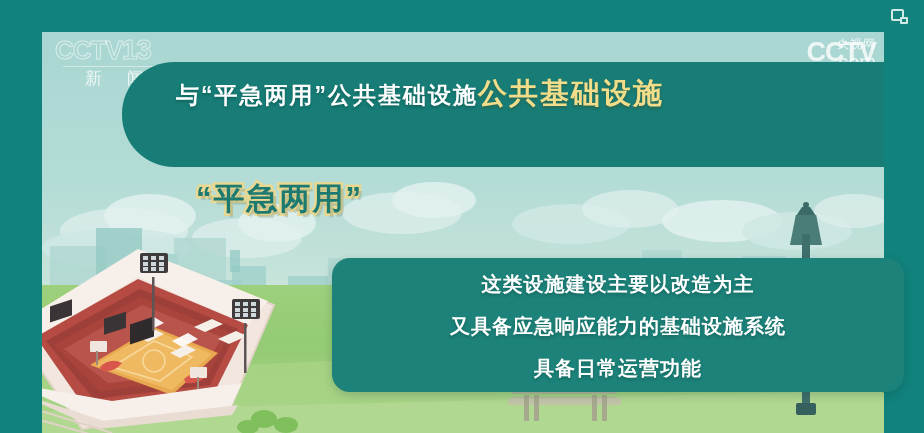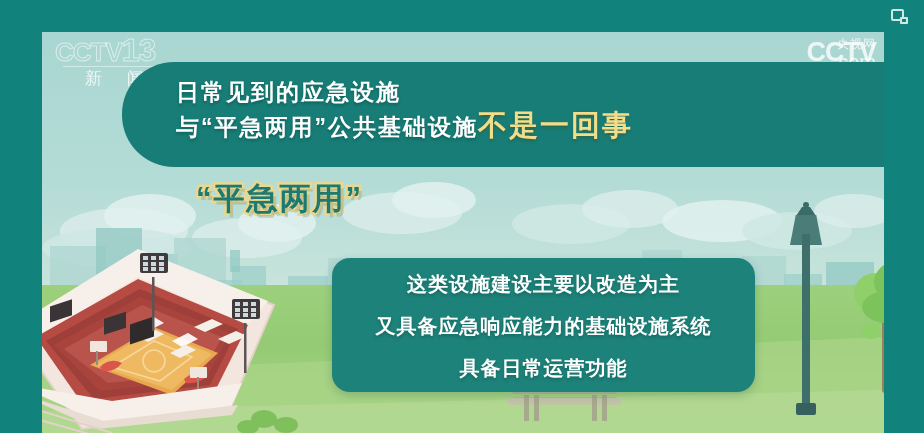--- a/index.html
+++ b/index.html
@@ -50,21 +50,21 @@
 
   
   .pip{position:absolute;right:16px;top:9px;width:17px;height:15px;}
   .pip .o{position:absolute;left:0;top:0;width:13px;height:12px;border:2px solid #cfe9e6;border-radius:2px;box-sizing:border-box;}
   .pip .i{position:absolute;right:0;bottom:0;width:8px;height:7px;border:2px solid #cfe9e6;background:#11827c;border-radius:1px;box-sizing:border-box;}
 
   
   .logo13{position:absolute;left:55px;top:36px;width:140px;height:52px;color:#eef7f5;}
   .logo13 .row1{font-size:26px;font-weight:bold;letter-spacing:-1px;line-height:28px;
      -webkit-text-stroke:1px rgba(255,255,255,.55);color:transparent;}
-  .logo13 .row1 .num{font-size:32px;}
+  .logo13 .row1 .num{font-size:28px;}
   .logo13 .rule{position:absolute;left:8px;top:30px;width:120px;height:1px;background:rgba(255,255,255,.45);}
   .logo13 .row2{position:absolute;left:30px;top:31px;font-size:17px;letter-spacing:10px;color:#f2faf8;opacity:.9;}
 
   
   .wm{position:absolute;right:48px;top:38px;height:34px;color:rgba(255,255,255,.78);}
   .wm .big{font-size:27px;font-weight:bold;letter-spacing:-1px;line-height:28px;}
   .wm .cn{position:absolute;right:0;top:-2px;font-size:12px;letter-spacing:1px;}
   .wm .dom{position:absolute;right:0;top:13px;font-size:20px;letter-spacing:0px;}
 
   
@@ -89,21 +89,21 @@
     position:absolute;left:196px;top:178px;
     font-size:31px;font-weight:bold;letter-spacing:2px;
     color:#1d7a70;
     -webkit-text-stroke:5px #e8d891;
     paint-order:stroke fill;
     text-shadow:3px 4px 0 rgba(120,140,120,.30);
   }
 
   
   .panel{
-    position:absolute;left:332px;top:258px;width:423px;height:134px;
+    position:absolute;left:332px;top:258px;width:572px;height:134px;
     background:#1d8279;border-radius:18px;
     box-shadow:0 3px 10px rgba(0,60,55,.22);
   }
   .panel .line{
     color:#ffffff;font-size:20px;font-weight:bold;letter-spacing:1px;
     text-align:center;line-height:42px;
     text-shadow:0 2px 3px rgba(0,50,45,.30);
   }
   .panel .inner{padding-top:5px;}
 
@@ -330,23 +330,22 @@
   <div class="wm">
     <div class="big">CCTV</div>
     <div class="cn">央视网</div>
     <div class="dom">com</div>
   </div>
 
   <div class="banner"></div>
   <div class="banner-tail2"></div>
 
   <div class="hl">
-    <div class="l1">日常见到的应急设施</div>
     <div class="l2">
-      <span>与“平急两用”公共基础设施</span><span class="accent">不是一回事</span>
+      <span>与“平急两用”公共基础设施</span><span class="accent">公共基础设施</span>
     </div>
   </div>
 
   <div class="bigtitle">“平急两用”</div>
 
   <div class="panel">
     <div class="inner">
       <div class="line">这类设施建设主要以改造为主</div>
       <div class="line">又具备应急响应能力的基础设施系统</div>
       <div class="line">具备日常运营功能</div>

